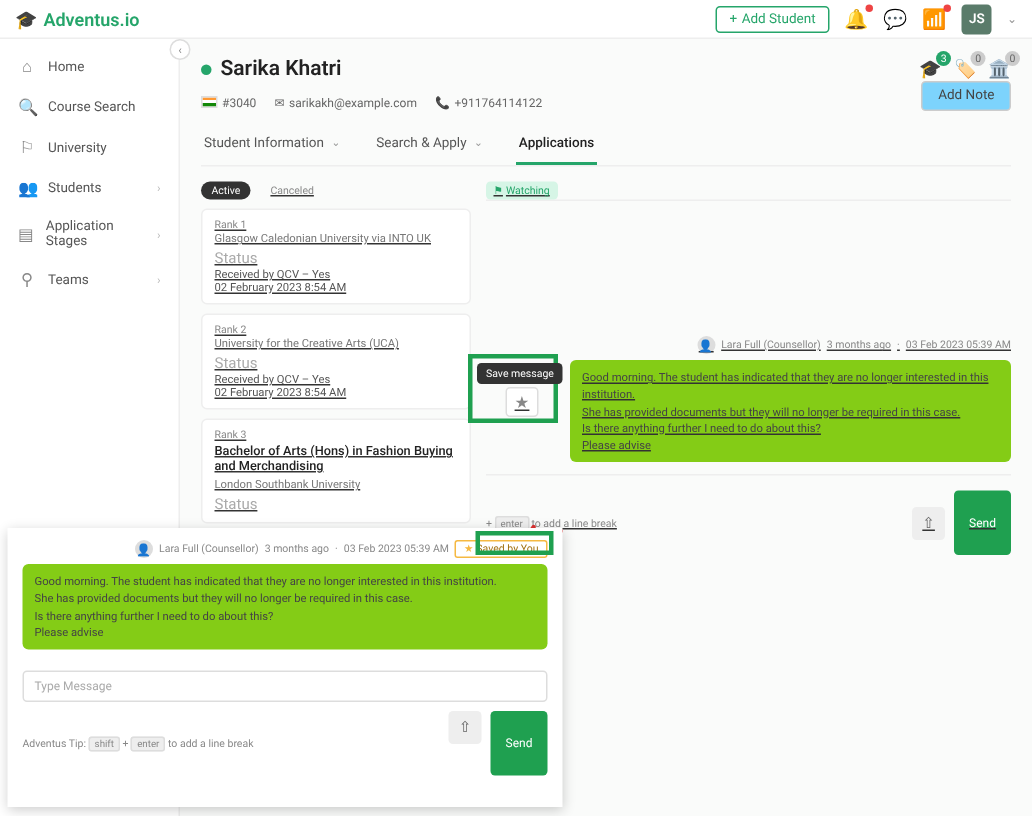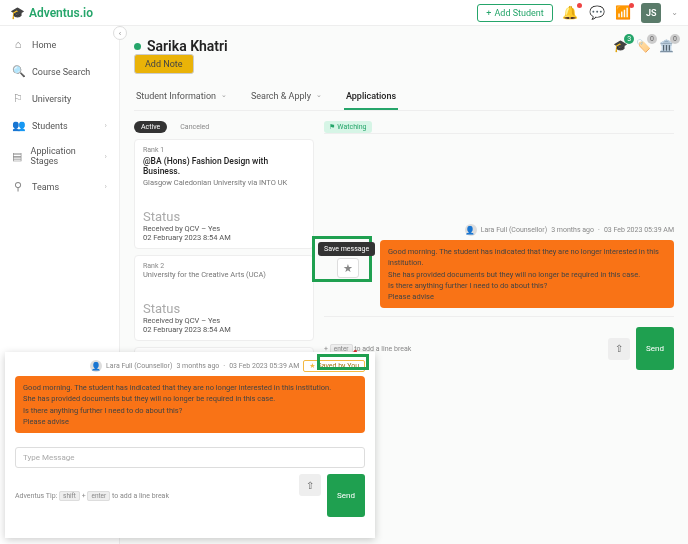--- a/index.html
+++ b/index.html
@@ -24,56 +24,56 @@
   .stud-name { display: flex; align-items: center; gap: 6px; }
   .active-dot { width: 7px; height: 7px; background: #25a56a; border-radius: 50%; }
   .stud-name h1 { font-size: 14px; font-weight: 600; color: #222; }
   .header-icons { display: flex; gap: 8px; align-items: center; color: #bbb; font-size: 12px; }
   .header-icons .ic { position: relative; }
   .badge { position:absolute; top:-5px; right:-6px; background:#25a56a;color:#fff;font-size:7px;border-radius:6px;padding:0 3px;line-height:10px;}
   .badge.grey { background:#ccc;color:#666;}
   .meta-row { display:flex; gap:12px; align-items:center; margin-top:8px; font-size:8px; color:#666; }
   .flag { width:11px;height:8px;background:linear-gradient(#ff9933 33%,#fff 33% 66%,#138808 66%);border:0.3px solid #ddd;}
   .meta-item {display:flex;align-items:center;gap:3px;}
-  .add-note { border:1px solid #ccc; padding:4px 10px; border-radius:3px; font-size:9px; background:#eab308; color:#444;}
+  .add-note { border:1px solid #ccc; padding:4px 10px; border-radius:3px; font-size:9px; background:#7dd3fc; color:#444;}
 
   .tabs { display:flex; gap:20px; margin-top:12px; border-bottom:1px solid #eee; font-size:9px; color:#555;}
   .tab { padding:5px 2px 7px; display:flex;align-items:flex-start;gap:5px;}
   .tab .chev{font-size:7px;color:#999;}
   .tab.active { color:#222; border-bottom:2px solid #25a56a; font-weight:500;}
 
-  .apps { display:flex; gap:10px; margin-top:10px; height: 280px;}
+  .apps { display:flex; gap:10px; margin-top:10px; height: 280px; text-decoration: underline;}
   .app-col { flex:0 0 180px; display:flex;flex-direction:column;gap:6px;}
   .statusbar {display:flex;gap:6px;}
   .pill { font-size:7px; padding:2px 7px; border-radius:8px; background:#333;color:#fff;}
   .pill.off{background:transparent;color:#888;}
   .card { background:#fff; border:1px solid #eee; border-radius:4px; padding:6px 8px; font-size:8px;}
   .card .rank{font-size:7px;color:#888;}
   .card .title{font-size:8.5px;color:#222;font-weight:500;margin:2px 0;}
   .card .uni{color:#777;font-size:7.5px;}
-  .card .label{color:#aaa;font-size:13px;margin-top:22px;}
+  .card .label{color:#aaa;font-size:10px;margin-top:4px;}
   .card .val{color:#555;font-size:7.5px;}
 
   .detail-col{flex:1;display:flex;flex-direction:column;}
   .detail-tabs{display:flex;justify-content:space-between;align-items:center;font-size:9px;color:#666;border-bottom:1px solid #eee;}
   .dtabs{display:flex;gap:14px;}
   .dtab{padding:4px 0 6px;}
   .dtab.active{color:#222;border-bottom:2px solid #25a56a;font-weight:500;}
   .watching{background:#d6f5e6;color:#25a56a;font-size:7px;padding:2px 5px;border-radius:3px;display:flex;align-items:center;gap:2px;}
 
   .msgarea{flex:1;position:relative;padding-top:90px;}
   .msgrow{display:flex;gap:6px;align-items:flex-start;}
   .savecol{position:relative;flex:0 0 50px;}
   .tooltip{background:#333;color:#fff;font-size:7px;padding:3px 6px;border-radius:3px;white-space:nowrap;position:absolute;top:18px;left:-6px;}
   .starbox{width:22px;height:20px;border:1px solid #ddd;border-radius:3px;display:flex;align-items:center;justify-content:center;margin-top:34px;margin-left:13px;background:#fff;color:#888;font-size:11px;}
   .highlight1{position:absolute;border:3px solid #1fa050;top:12px;left:-12px;width:60px;height:46px;}
   .msgblock{flex:1;}
   .msghead{display:flex;align-items:center;gap:4px;justify-content:flex-end;font-size:7px;color:#888;margin-bottom:4px;}
   .mavatar{width:12px;height:12px;border-radius:50%;background:#ddd;display:flex;align-items:center;justify-content:center;font-size:8px;color:#666;}
-  .msgbody{background:#f97316;border-radius:4px;padding:6px 8px;font-size:7.5px;color:#444;line-height:1.5;}
+  .msgbody{background:#84cc16;border-radius:4px;padding:6px 8px;font-size:7.5px;color:#444;line-height:1.5;}
   .composer{margin-top:10px;display:flex;flex-direction:column;gap:4px;}
   .chipline{font-size:7px;color:#888;text-align:center;}
   .key{background:#eee;border:1px solid #ddd;padding:0 3px;border-radius:2px;font-size:6.5px;}
   .composerrow{display:flex;gap:6px;justify-content:flex-end;align-items:center;}
   .uploadbtn{width:22px;height:22px;background:#eee;border-radius:3px;display:flex;align-items:center;justify-content:center;color:#666;font-size:10px;}
   .sendbtn{background:#1fa050;color:#fff;font-size:8px;padding:17px 10px;border-radius:3px;border:none;}
   .between-line{border-top:1px solid #eee;margin:8px 0;}
 
   
   .overlay{position:absolute;left:5px;top:352px;width:370px;height:186px;background:#fff;box-shadow:0 2px 8px rgba(0,0,0,.2);padding:8px 10px;}
@@ -149,20 +149,34 @@
       </div>
       <div style="display:flex;align-items:center;gap:10px;">
         <div class="header-icons">
           <div class="ic">🎓<span class="badge">3</span></div>
           <div class="ic">🏷️<span class="badge grey">0</span></div>
           <div class="ic">🏛️<span class="badge grey">0</span></div>
         </div>
       </div>
     </div>
     <div style="display:flex;justify-content:space-between;align-items:center;">
+      <div class="meta-row">
+        <span class="meta-item">
+            <span class="flag"></span>
+            <span>#3040</span>
+          </span>
+        <span class="meta-item">
+            <span>✉</span>
+            <span>sarikakh@example.com</span>
+          </span>
+        <span class="meta-item">
+            <span>📞</span>
+            <span>+911764114122</span>
+          </span>
+      </div>
       <button class="add-note">Add Note</button>
     </div>
 
     <div class="tabs">
       <div class="tab">
           <span>Student Information</span>
           <span class="chev">⌄</span>
         </div>
       <div class="tab">
           <span>Search &amp; Apply</span>
@@ -175,21 +189,20 @@
 
     <div class="apps">
 
       <div class="app-col">
         <div class="statusbar">
           <span class="pill">Active</span>
           <span class="pill off">Canceled</span>
         </div>
         <div class="card">
           <div class="rank">Rank 1</div>
-          <div class="title">@BA (Hons) Fashion Design with Business.</div>
           <div class="uni">Glasgow Caledonian University via INTO UK</div>
           <div class="label">Status</div>
           <div class="val">Received by QCV – Yes</div>
           <div class="val">02 February 2023 8:54 AM</div>
         </div>
         <div class="card">
           <div class="rank">Rank 2</div>
           <div class="uni">University for the Creative Arts (UCA)</div>
           <div class="label">Status</div>
           <div class="val">Received by QCV – Yes</div>

